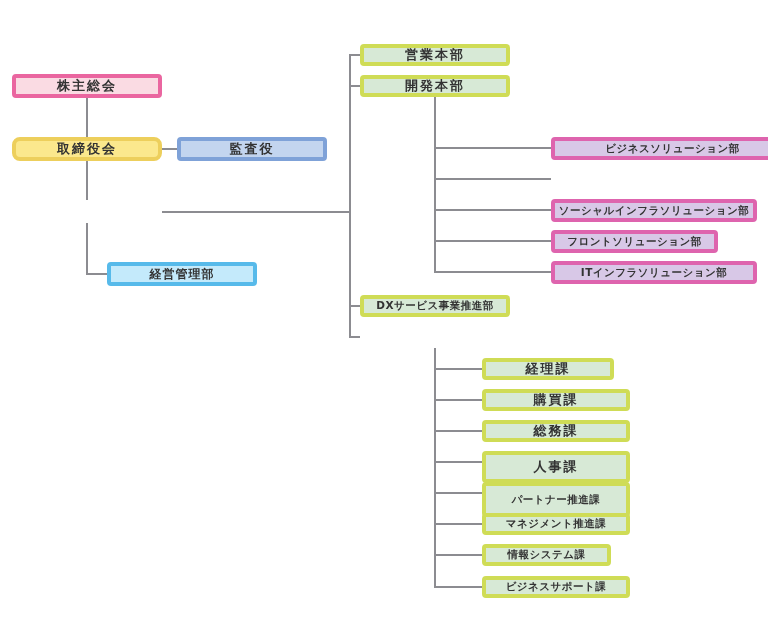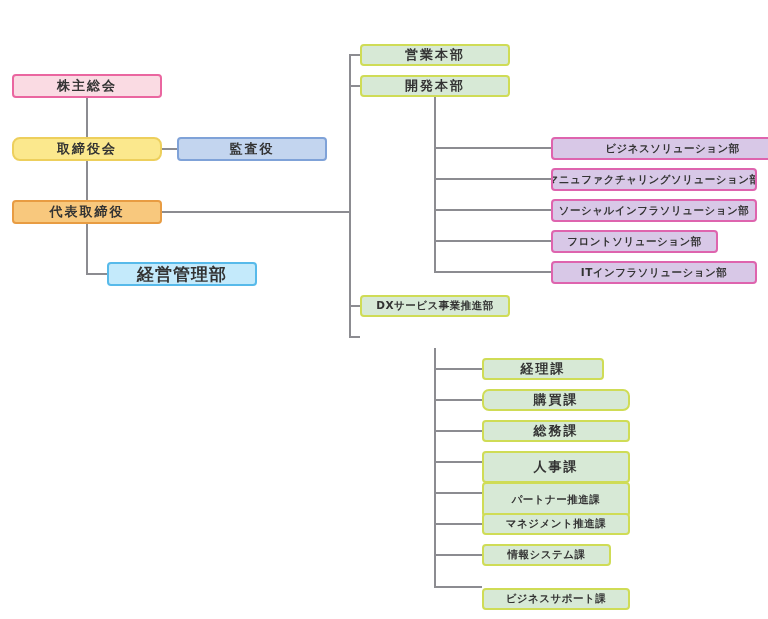--- a/index.html
+++ b/index.html
@@ -6,30 +6,30 @@
   #canvas{
     position:relative;
     width:768px;height:619px;
     background:#ffffff;
     font-family:"DejaVu Sans",sans-serif;
     overflow:hidden;
   }
   .node{
     position:absolute;
     box-sizing:border-box;
-    border:2px solid #7f1d1d;
+    border:4px solid #7f1d1d;
     border-radius:4px;
     display:flex;align-items:center;justify-content:center;
     color:var(--text,#333);
     font-weight:600;
     white-space:nowrap;
     overflow:hidden;
   }
   .t-lg{font-size:13px;letter-spacing:2px;}
-  .t-md{font-size:17px;letter-spacing:1px;}
+  .t-md{font-size:12px;letter-spacing:1px;}
   .t-sm{font-size:10.5px;letter-spacing:0.5px;}
   .pink  {background:var(--pink_fill);  border-color:var(--pink_border);}
   .yellow{background:var(--yellow_fill);border-color:var(--yellow_border);border-radius:8px;}
   .blue  {background:var(--blue_fill);  border-color:var(--blue_border);}
   .orange{background:var(--orange_fill);border-color:var(--orange_border);}
   .cyan  {background:var(--cyan_fill);  border-color:var(--cyan_border);}
   .green {background:var(--green_fill); border-color:var(--green_border);}
   .purple{background:var(--purple_fill);border-color:var(--purple_border);}
   .hline,.vline{position:absolute;background:var(--connector,#8c8c91);}
   .hline{height:2px;}
@@ -68,50 +68,48 @@
   <div class="hline" style="left:434px;top:523px;width:48px;"></div>
   <div class="hline" style="left:434px;top:554px;width:48px;"></div>
   <div class="hline" style="left:434px;top:586px;width:48px;"></div>
 
   <div class="node pink t-lg" style="left:12px;top:74px;width:150px;height:24px;">株主総会</div>
 
   <div class="node yellow t-lg" style="left:12px;top:137px;width:150px;height:24px;">取締役会</div>
 
   <div class="node blue t-lg" style="left:177px;top:137px;width:150px;height:24px;">監査役</div>
 
-  <div class="node orange t-lg" style="left:12px;top:200px;width:150px;height:24px;">代表取締役</div>
 
   <div class="node cyan t-md" style="left:107px;top:262px;width:150px;height:24px;">経営管理部</div>
 
   <div class="node green t-lg" style="left:360px;top:44px;width:150px;height:22px;">営業本部</div>
 
   <div class="node green t-lg" style="left:360px;top:75px;width:150px;height:22px;">開発本部</div>
 
   <div class="node green t-sm" style="left:360px;top:295px;width:150px;height:22px;">DXサービス事業推進部</div>
 
 
   <div class="node purple t-sm" style="left:551px;top:137px;width:243px;height:23px;">ビジネスソリューション部</div>
 
-  <div class="node purple t-sm" style="left:551px;top:168px;width:206px;height:23px;">マニュファクチャリングソリューション部</div>
 
   <div class="node purple t-sm" style="left:551px;top:199px;width:206px;height:23px;">ソーシャルインフラソリューション部</div>
 
   <div class="node purple t-sm" style="left:551px;top:230px;width:167px;height:23px;">フロントソリューション部</div>
 
   <div class="node purple t-sm" style="left:551px;top:261px;width:206px;height:23px;">ITインフラソリューション部</div>
 
-  <div class="node green t-lg" style="left:482px;top:358px;width:122px;height:22px;">経理課</div>
+  <div class="node green t-lg" style="left:482px;top:358px;width:132px;height:22px;">経理課</div>
 
-  <div class="node green t-lg" style="left:482px;top:389px;width:148px;height:22px;border-radius:7px;">購買課</div>
+  <div class="node green t-lg" style="left:482px;top:389px;width:148px;height:22px;">購買課</div>
 
   <div class="node green t-lg" style="left:482px;top:420px;width:148px;height:22px;">総務課</div>
 
   <div class="node green t-lg" style="left:482px;top:451px;width:148px;height:32px;">人事課</div>
 
   <div class="node green t-sm" style="left:482px;top:482px;width:148px;height:35px;">パートナー推進課</div>
 
   <div class="node green t-sm" style="left:482px;top:513px;width:148px;height:22px;">マネジメント推進課</div>
 
   <div class="node green t-sm" style="left:482px;top:544px;width:129px;height:22px;">情報システム課</div>
 
-  <div class="node green t-sm" style="left:482px;top:576px;width:148px;height:22px;margin-top:12px;">ビジネスサポート課</div>
+  <div class="node green t-sm" style="left:482px;top:576px;width:148px;height:22px;">ビジネスサポート課</div>
 
 </div>
 
 </body></html>

